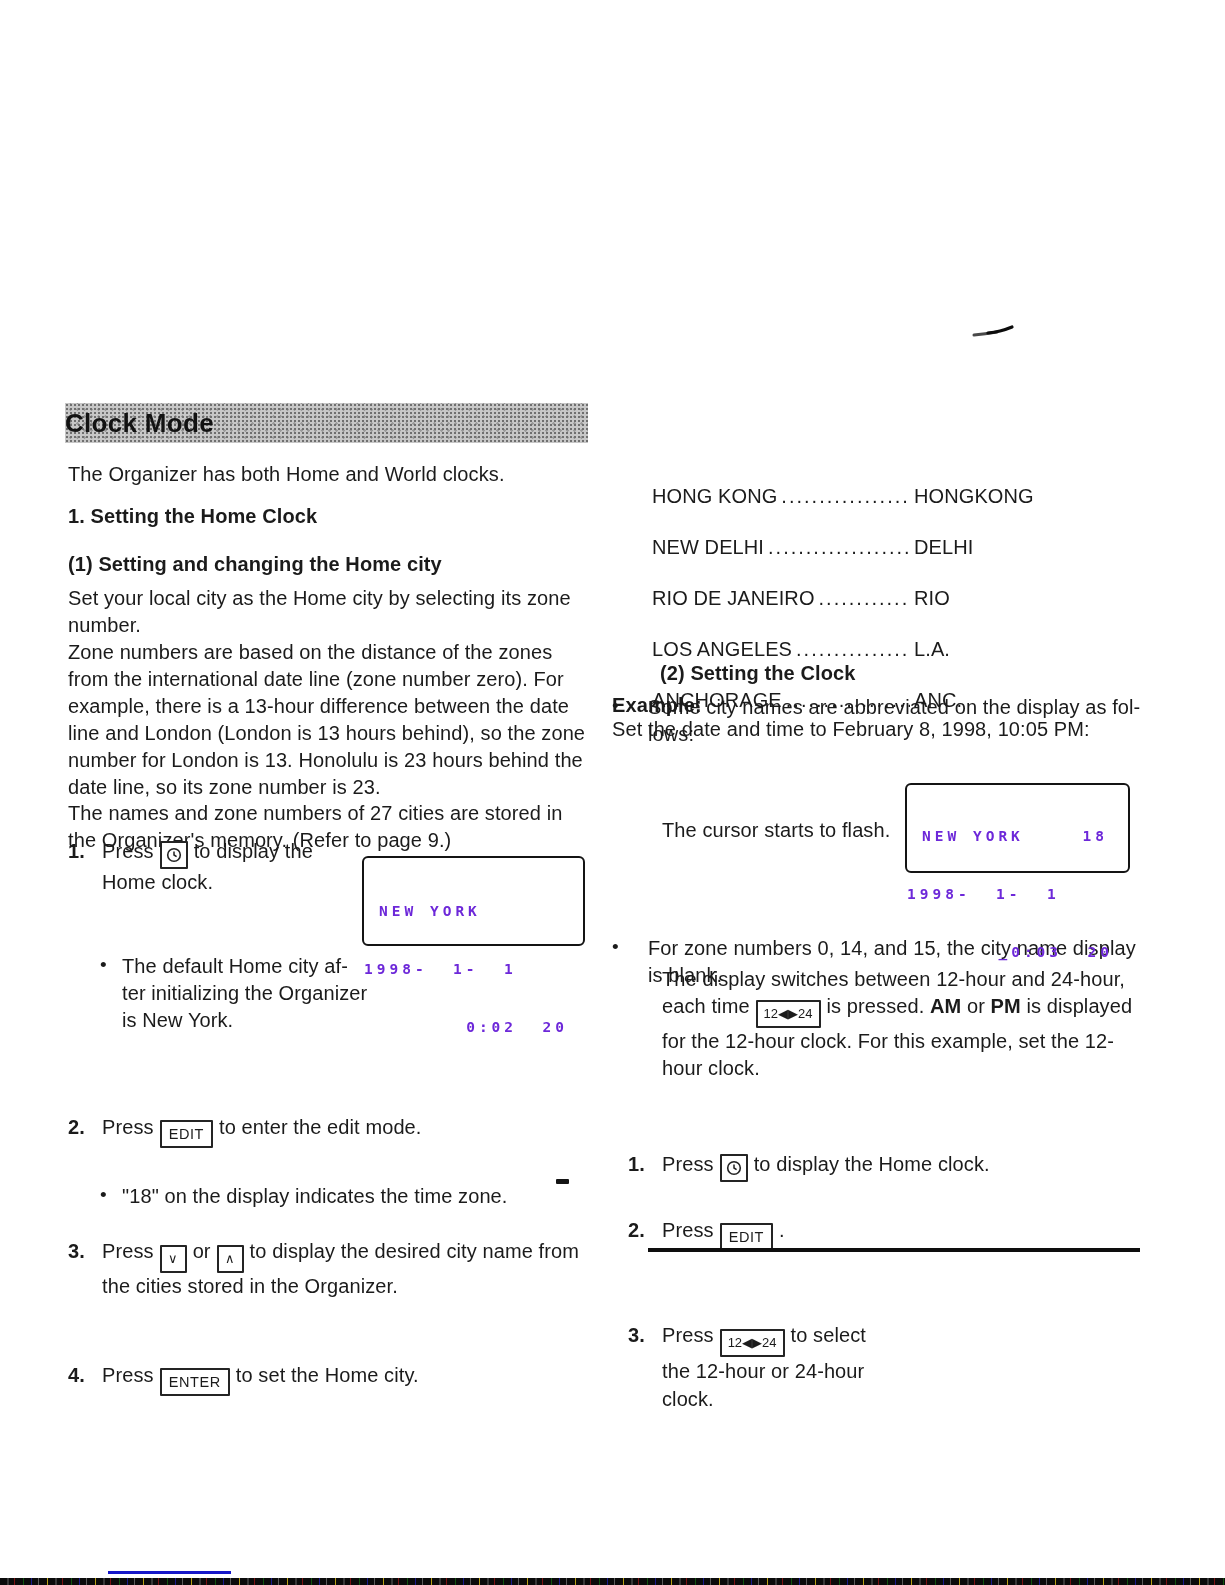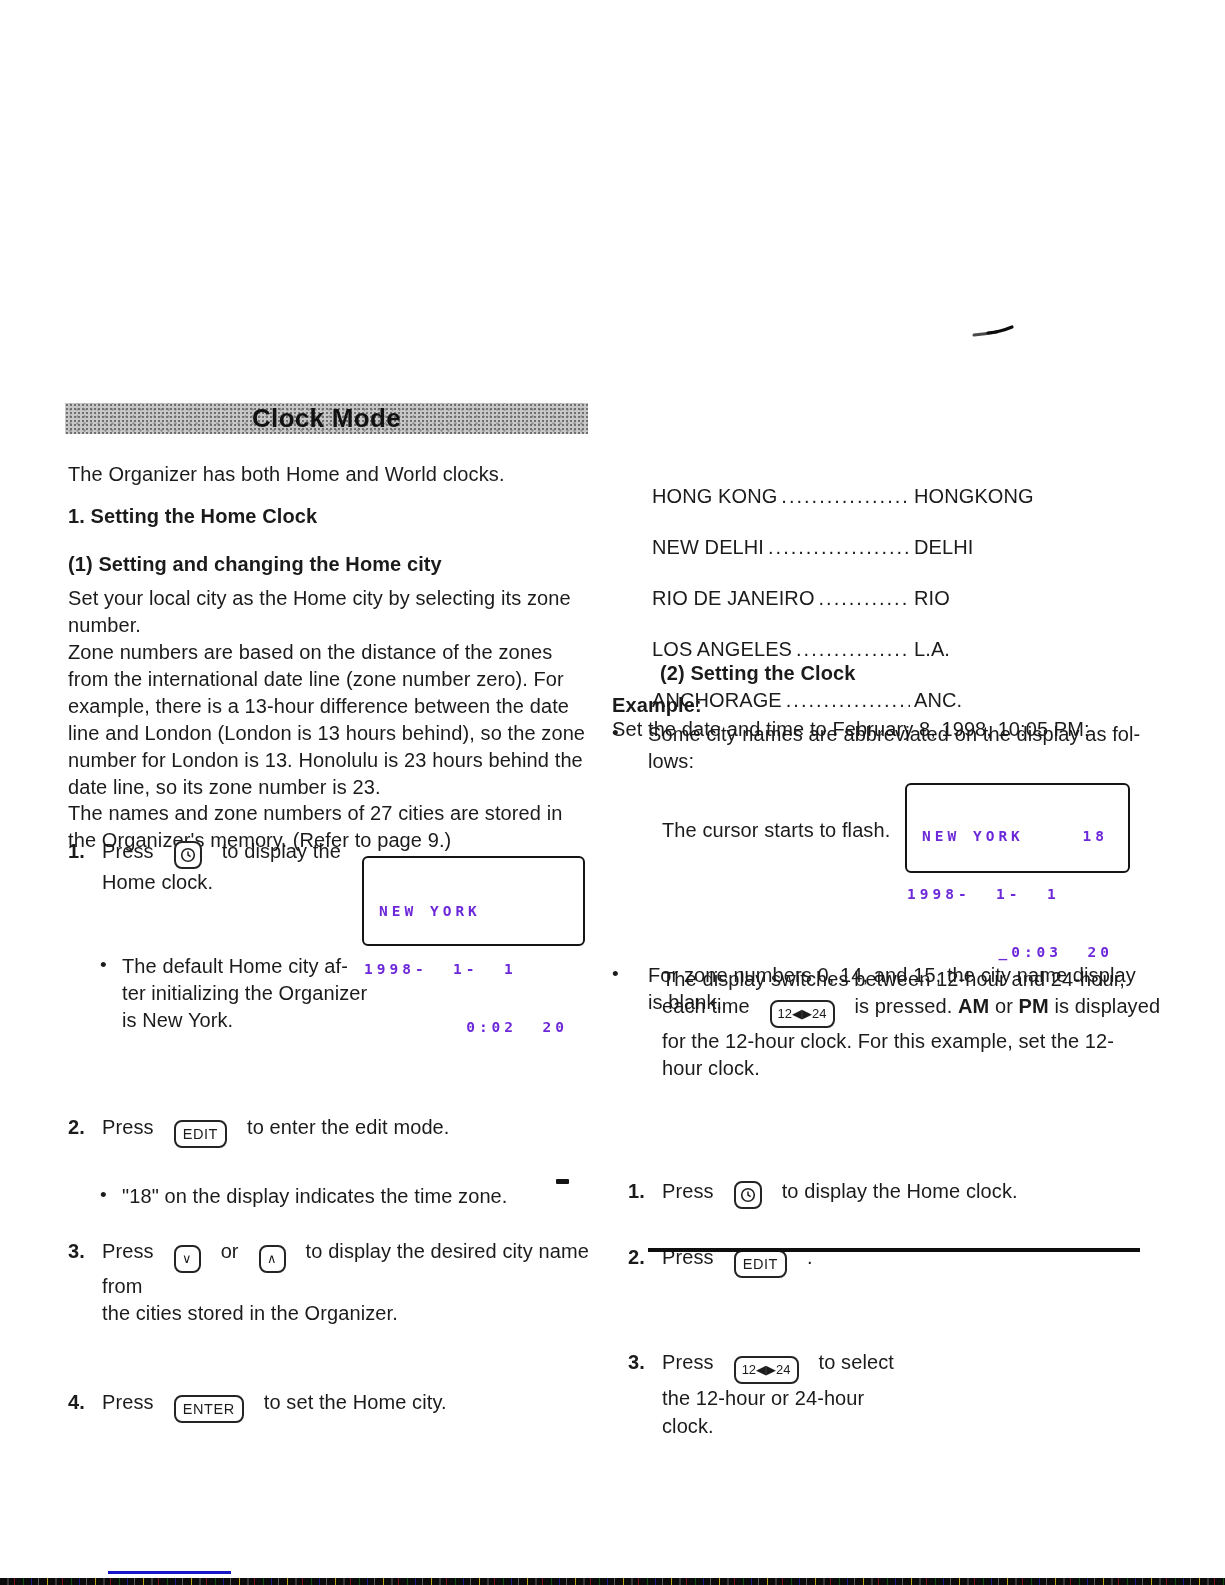--- a/index.html
+++ b/index.html
@@ -7,44 +7,44 @@
     width:1225px;height:1585px;background:#ffffff;position:relative;
     font-family:"Liberation Sans",sans-serif;color:#1b1b1b;overflow:hidden;
   }
   .abs{position:absolute;}
   .ml{white-space:pre-line;}
   .txt{font-size:20px;line-height:27px;letter-spacing:0.1px;}
   b,.bold{font-weight:bold;}
 
   
   .header-bar{
-    left:65px;top:403px;width:523px;height:31px;
+    left:65px;top:403px;width:523px;height:40px;
     background-color:#c7c7c7;
     background-image:
       radial-gradient(circle, #6f6f6f 26%, rgba(0,0,0,0) 32%),
       radial-gradient(circle, #9a9a9a 22%, rgba(0,0,0,0) 30%);
     background-size:4px 4px,7px 7px;background-position:0 0,2px 3px;
-    display:flex;align-items:center;justify-content:center;
+    display:flex;align-items:center;
   }
   .header-bar .title{font-size:26px;font-weight:bold;color:#121212;letter-spacing:0.3px;}
 
   
   .step{padding-left:34px;position:relative;}
   .step .num{position:absolute;left:0;top:0;font-weight:bold;}
   .bullet{padding-left:22px;position:relative;}
   .bullet .marker{position:absolute;left:0;top:-2px;font-size:19px;}
   .rbullet{padding-left:36px;position:relative;}
   .rbullet .marker{position:absolute;left:0;top:-2px;font-size:19px;}
   .step-body{white-space:pre-line;}
 
   
   .key{
     display:inline-flex;align-items:center;justify-content:center;
-    border:2px solid #242424;border-radius:8px;height:24px;
-    padding:0 7px;margin:0 20px;vertical-align:-5px;
+    border:2px solid #242424;border-radius:1px;height:24px;
+    padding:0 7px;margin:0 6px;vertical-align:-5px;
     font-size:14.5px;font-weight:normal;letter-spacing:0.6px;line-height:1;
     white-space:nowrap;background:#fff;
   }
   .key.small{padding:0 4px;min-width:15px;}
   .key.fmt{font-size:13px;letter-spacing:0;padding:0 6px;}
   .key .svgwrap{display:inline-flex;}
 
   
   .lcd{
     border:2.5px solid #141414;border-radius:6px;background:#fff;

